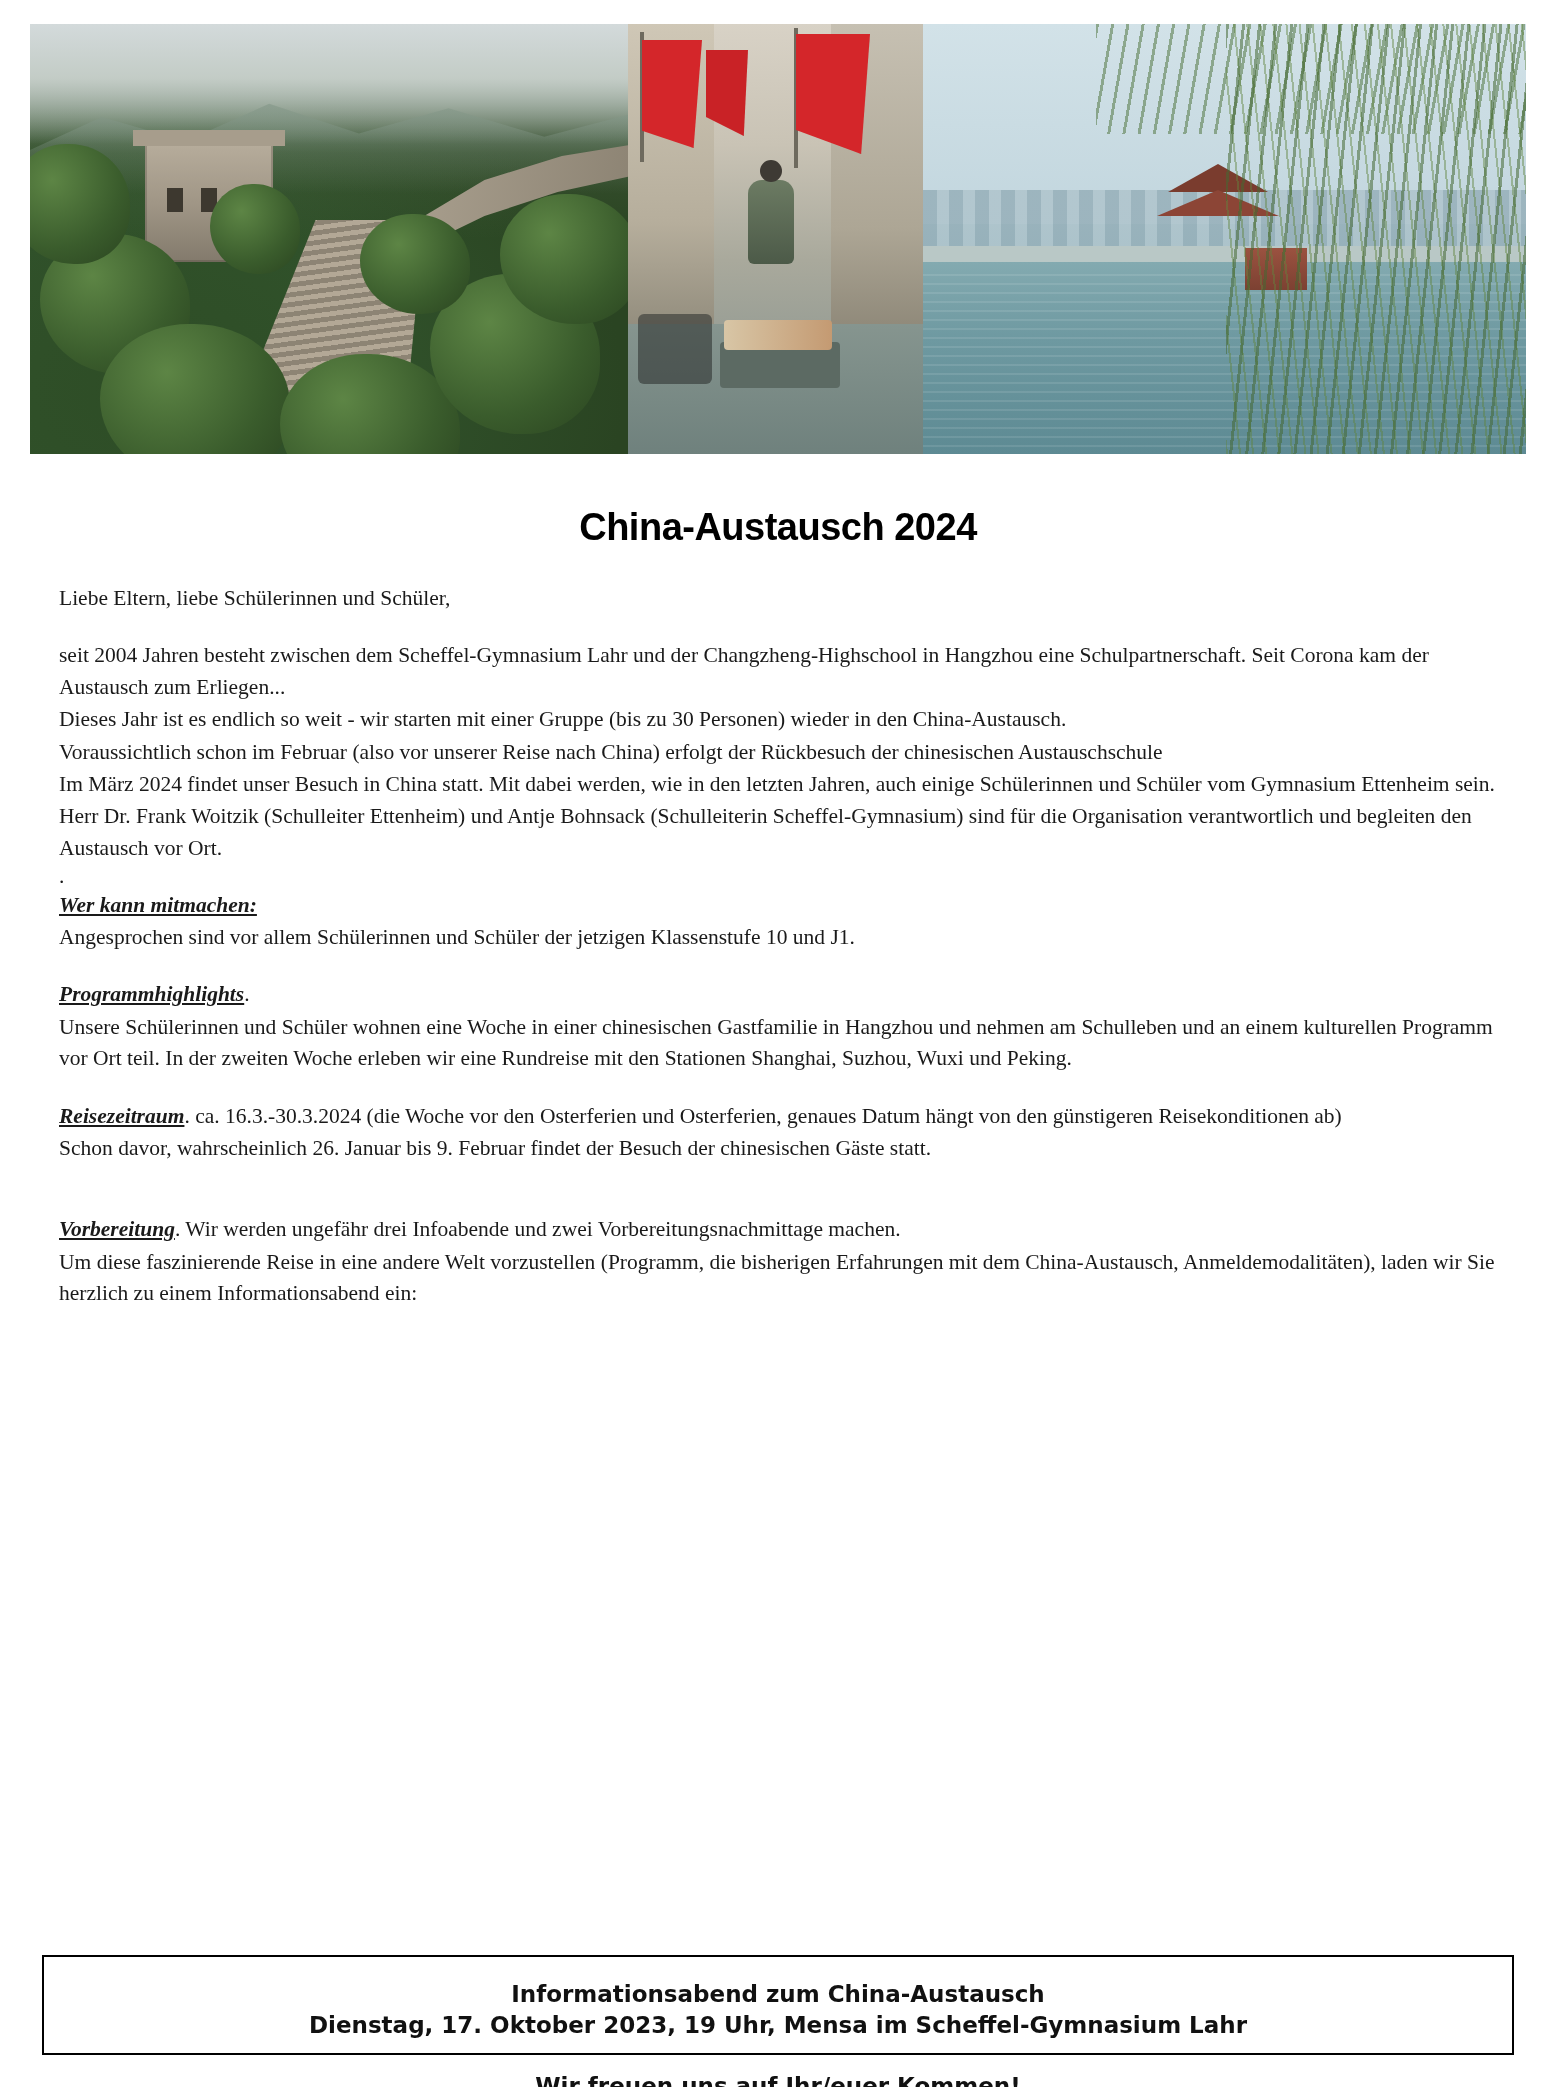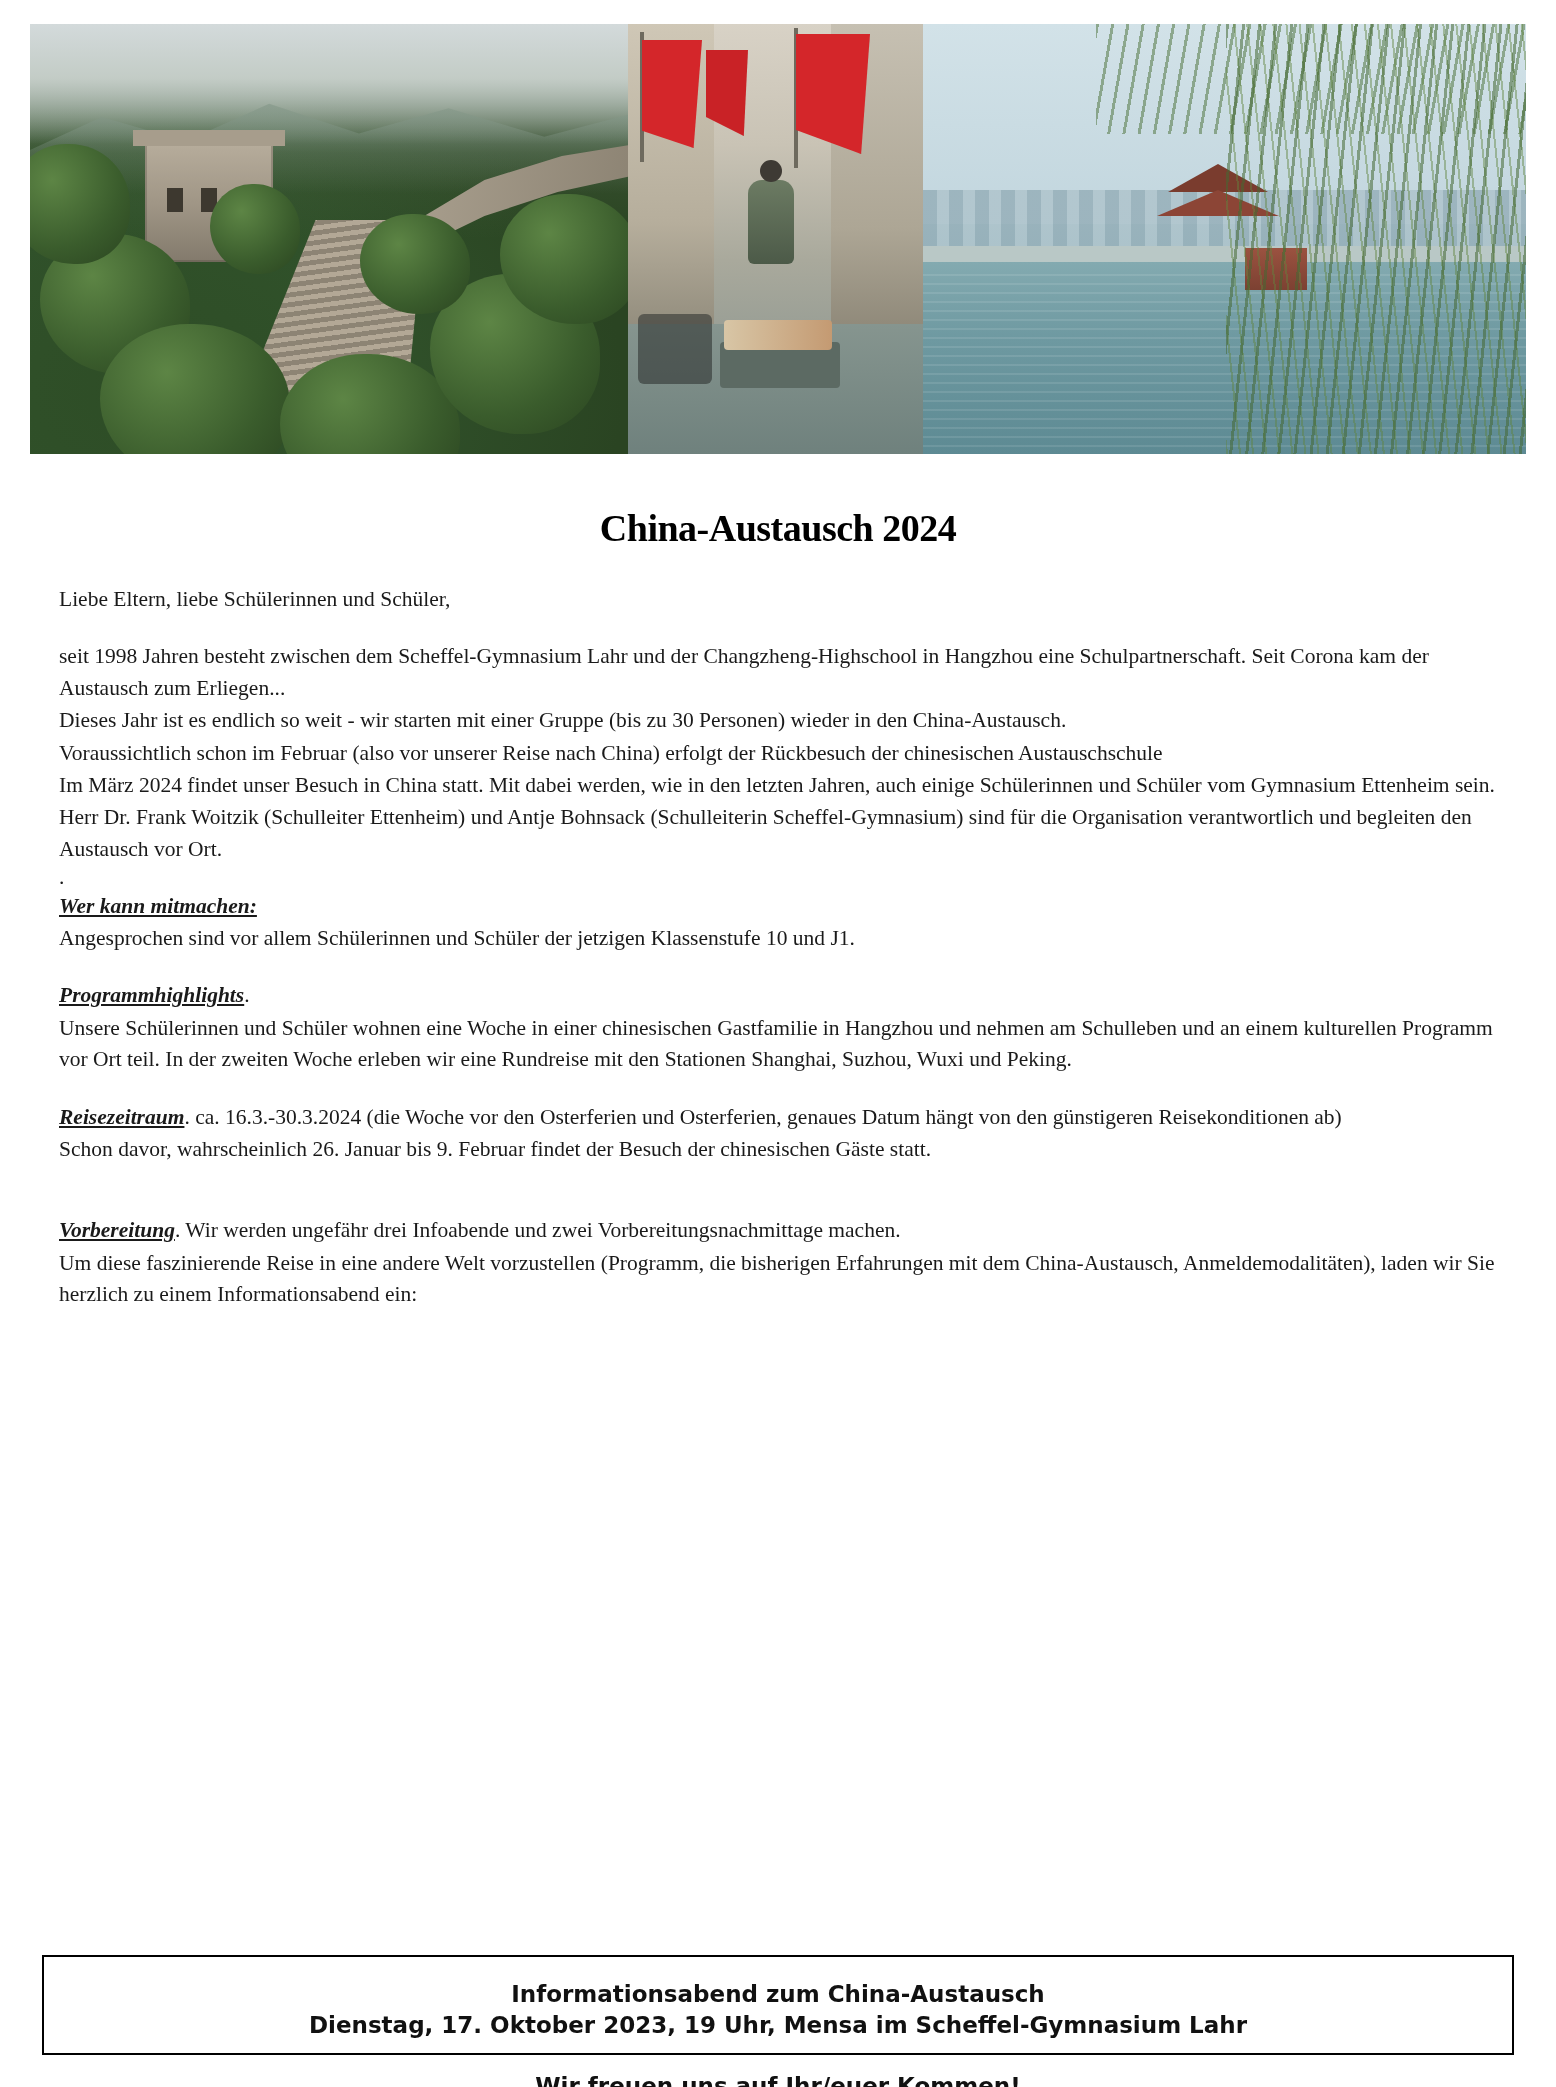--- a/index.html
+++ b/index.html
@@ -145,21 +145,21 @@
   }
   .lk-leaves-top {
     position:absolute; right: 0; top: 0; width: 430px; height: 110px;
     background:
       repeating-linear-gradient(100deg, rgba(72,110,52,0.5) 0px, rgba(72,110,52,0.5) 3px, rgba(0,0,0,0) 3px, rgba(0,0,0,0) 15px);
   }
 
   
   .title {
     text-align: center;
-    font-family: Liberation Serif, serif;
+    font-family: Liberation Sans, sans-serif;
     font-weight: bold;
     font-size: 38px;
     letter-spacing: -0.5px;
     margin-top: 52px;
     color: #000;
   }
 
   
   .body {
     margin: 34px 58px 0 58px;
@@ -263,21 +263,21 @@
     </div>
   </div>
 
   <div class="title">China-Austausch 2024</div>
 
   <div class="body">
 
     <p>Liebe Eltern, liebe Schülerinnen und Schüler,</p>
     <div class="spacer"></div>
 
-    <p>seit 1998 Jahren besteht zwischen dem Scheffel-Gymnasium Lahr und der Changzheng-Highschool in Hangzhou eine Schulpartnerschaft. Seit Corona kam der Austausch zum Erliegen...</p>
+    <p>seit 2004 Jahren besteht zwischen dem Scheffel-Gymnasium Lahr und der Changzheng-Highschool in Hangzhou eine Schulpartnerschaft. Seit Corona kam der Austausch zum Erliegen...</p>
     <p>Dieses Jahr ist es endlich so weit - wir starten mit einer Gruppe (bis zu 30 Personen) wieder in den China-Austausch.</p>
     <p>Voraussichtlich schon im Februar (also vor unserer Reise nach China) erfolgt der Rückbesuch der chinesischen Austauschschule</p>
     <p>Im März 2024 findet unser Besuch in China statt. Mit dabei werden, wie in den letzten Jahren, auch einige Schülerinnen und Schüler vom Gymnasium Ettenheim sein.</p>
     <p>Herr Dr. Frank Woitzik (Schulleiter Ettenheim) und Antje Bohnsack (Schulleiterin Scheffel-Gymnasium) sind für die Organisation verantwortlich und begleiten den Austausch vor Ort.</p>
     <p class="small-dot">.</p>
 
     <p class="head-ul">Wer kann mitmachen:</p>
     <p>Angesprochen sind vor allem Schülerinnen und Schüler der jetzigen Klassenstufe 10 und J1.</p>
     <div class="spacer"></div>
 

